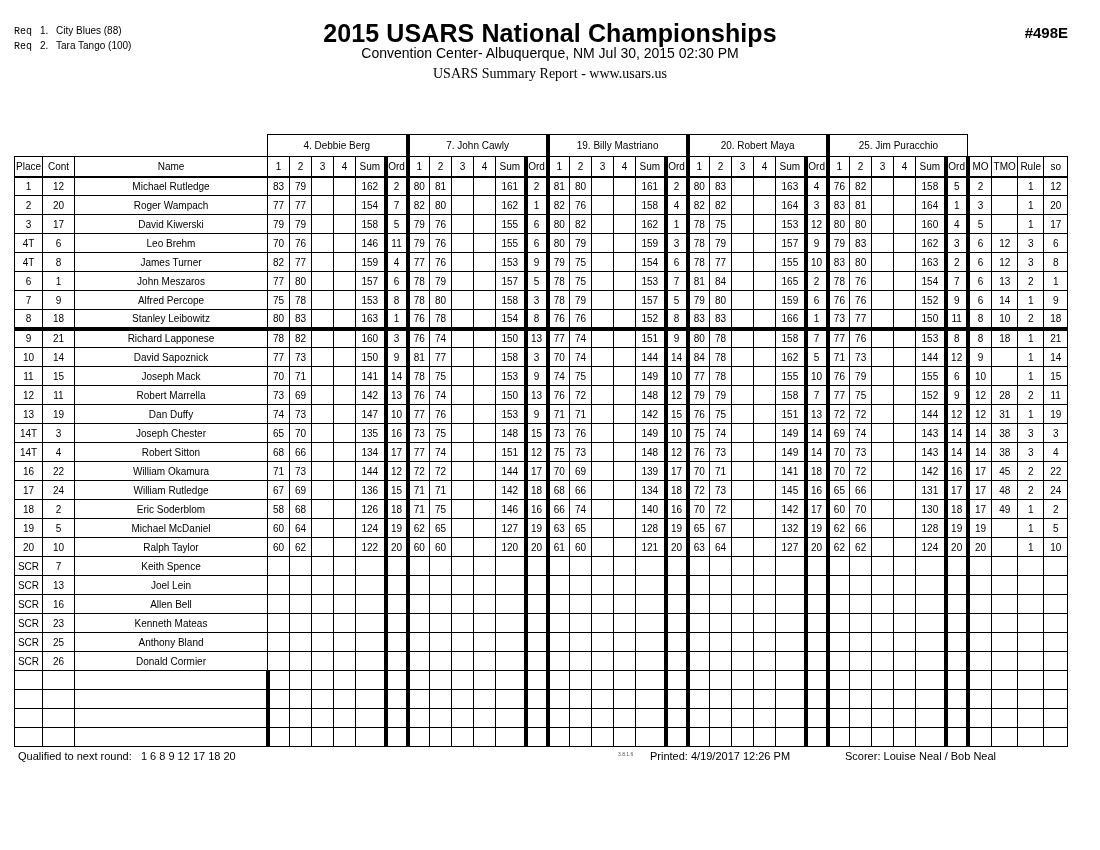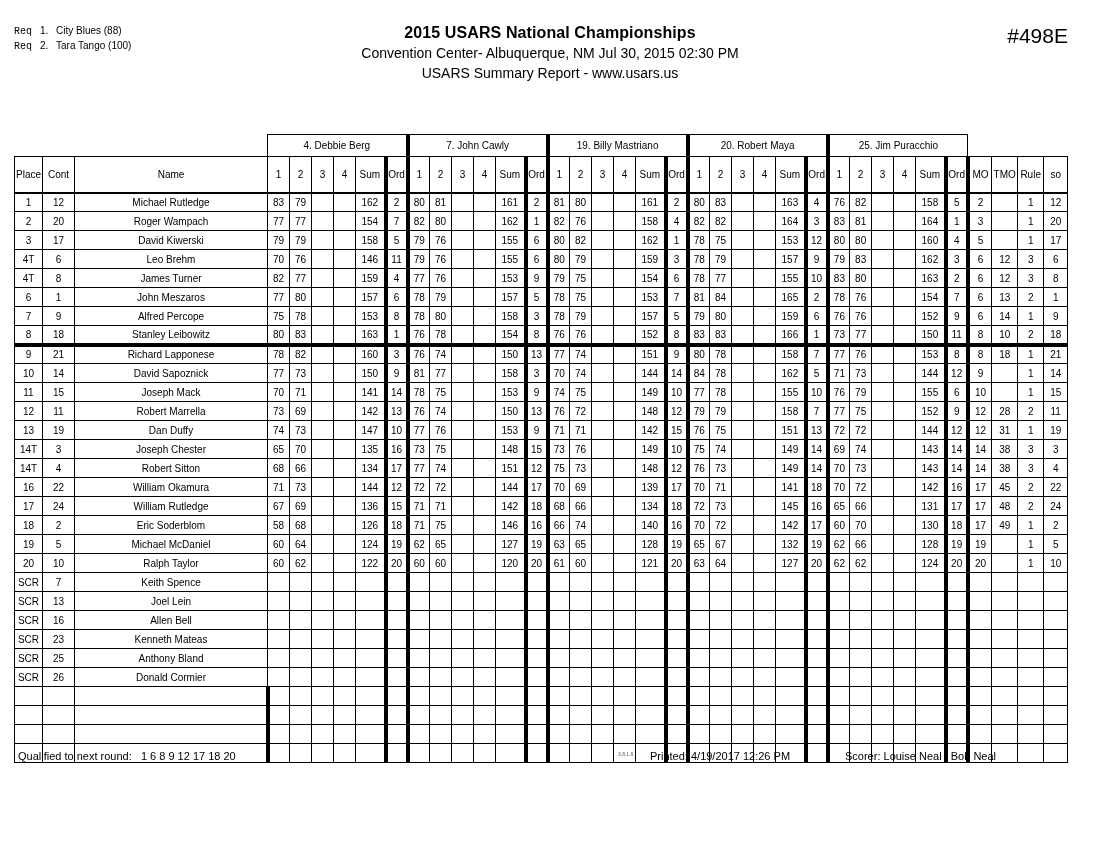--- a/index.html
+++ b/index.html
@@ -4,39 +4,39 @@
 <style>
   html,body{margin:0;padding:0;background:#fff;}
   body{width:1100px;height:850px;font-family:"Liberation Sans",sans-serif;color:#000;position:relative;overflow:hidden;}
 
   .req-block{position:absolute;left:14px;top:24px;font-size:10px;line-height:14px;white-space:nowrap;}
   .req-line span{display:inline-block;}
   .req-lbl{width:26px;font-family:Liberation Mono, monospace;}
   .req-num{width:16px;}
 
   .titles{position:absolute;left:0;top:22px;width:1100px;text-align:center;}
-  .t1{font-size:16px;font-weight:bold;letter-spacing:.1px;line-height:22px;}
+  .t1{font-size:25px;font-weight:bold;letter-spacing:.1px;line-height:22px;}
   .t2{font-size:14px;line-height:19px;}
   .t3{font-size:17px;font-weight:bold;line-height:23px;}
-  .t4{font-size:14px;line-height:21px;}
-
-  .eventnum{position:absolute;right:32px;top:24px;font-size:21px;font-weight:normal;}
+  .t4{font-size:14px;line-height:21px;font-family:Liberation Serif, serif;}
+
+  .eventnum{position:absolute;right:32px;top:24px;font-size:15px;font-weight:bold;}
 
   
   #sheet{position:absolute;left:14px;top:134px;width:1029px;border-collapse:collapse;table-layout:fixed;}
   #sheet td,#sheet th{border:1px solid #000;padding:0;font-weight:normal;font-size:10px;
         text-align:center;vertical-align:middle;overflow:hidden;white-space:nowrap;}
 
   
   .jhdr{height:22px;}
   .jhdr td{font-size:11px;text-align:left;padding-left:5px;}
   .nobox{border:none !important;}
 
   
-  .chdr{height:36px;}
+  .chdr{height:20px;}
   .chdr td{font-size:9px;}
   .chdr td.lft{text-align:left;padding-left:4px;}
 
   tr.datarow{height:19px;}
   tr.blankrow{height:19px;}
 
   td.nm{text-align:left;padding-left:5px;font-size:10.5px;}
   td.plc,td.cnt{font-size:11px;}
 
   

